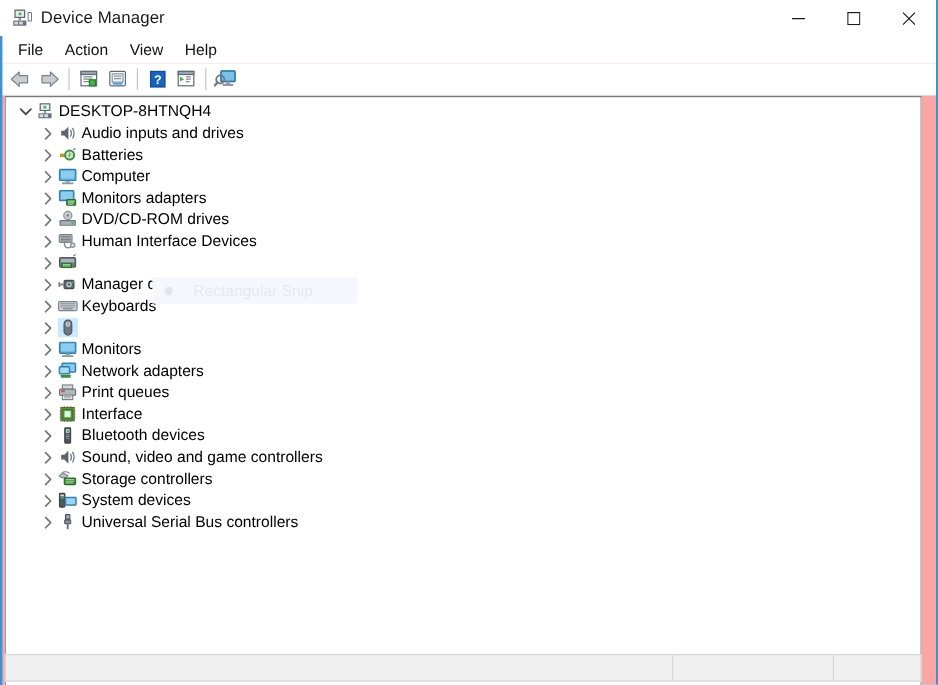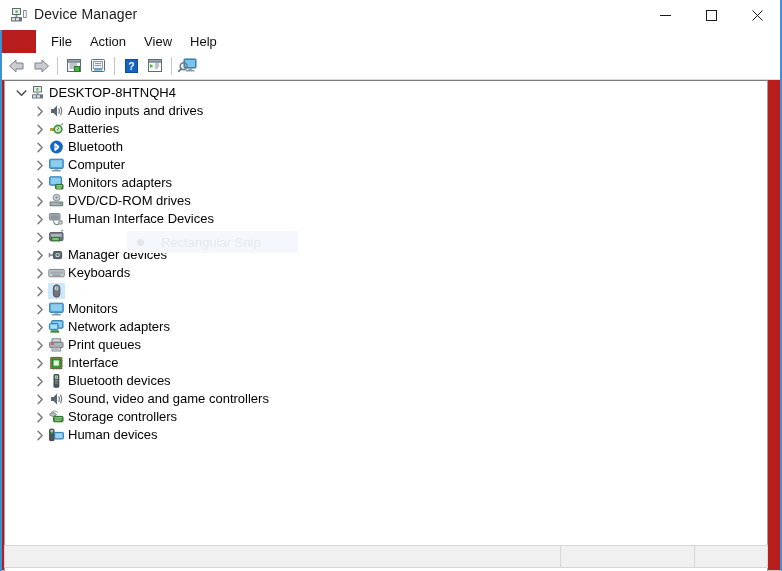--- a/index.html
+++ b/index.html
@@ -6,21 +6,21 @@
     margin: 0; padding: 0;
     width: 782px; height: 571px;
     background: #ffffff;
     font-family: "Liberation Sans", sans-serif;
     overflow: hidden;
   }
   #app {
     position: relative;
     width: 782px; height: 571px;
     box-sizing: border-box;
-    background: #b91c1c;
+    background: #fca5a5;
     border-right: 2px solid #3b93d6;
     border-bottom: 1px solid #c8c8c8;
   }
 
   
   .titlebar {
     position: relative;
     height: 30px;
     background: #ffffff;
     display: flex;
@@ -49,21 +49,20 @@
   .winbtn svg { display: block; }
 
   
   .menubar {
     height: 23px;
     background: #ffffff;
     display: flex;
     align-items: center;
     padding-left: 6px;
     box-sizing: border-box;
-    margin-left: 36px;
   }
   .menuitem {
     font-size: 13px;
     color: #101010;
     padding: 2px 9px;
     white-space: nowrap;
   }
 
   
   .toolbar {
@@ -349,35 +348,20 @@
           <span class="lbl">Batteries</span>
         </div>
         <div class="node child">
           <span class="chev">
             <svg width="8" height="11" viewBox="0 0 8 11">
               <path d="M2 1.2 L6.2 5.5 L2 9.8" stroke="#767676" stroke-width="1.4" fill="none" stroke-linecap="round" stroke-linejoin="round"></path>
             </svg>
           </span>
           <span class="ico">
             <svg width="17" height="16" viewBox="0 0 17 16">
-              <circle cx="8.5" cy="8" r="6.4" fill="#1567c4"></circle>
-              <path d="M7 4.6 L10.6 7.4 L7 10.2 M7 11.6 L10.6 8.6 L7 5.6" stroke="#ffffff" stroke-width="1.2" fill="none" stroke-linejoin="round"></path>
-              <path d="M7 4.6 V11.6" stroke="#ffffff" stroke-width="1.2"></path>
-            </svg>
-          </span>
-          <span class="lbl">Bluetooth</span>
-        </div>
-        <div class="node child">
-          <span class="chev">
-            <svg width="8" height="11" viewBox="0 0 8 11">
-              <path d="M2 1.2 L6.2 5.5 L2 9.8" stroke="#767676" stroke-width="1.4" fill="none" stroke-linecap="round" stroke-linejoin="round"></path>
-            </svg>
-          </span>
-          <span class="ico">
-            <svg width="17" height="16" viewBox="0 0 17 16">
               <rect x="1.6" y="2.2" width="13.6" height="9.2" rx="0.8" fill="#53a8dd" stroke="#2f7eb0" stroke-width="1"></rect>
               <rect x="2.8" y="3.3" width="11.2" height="6.6" fill="#8ccdf0"></rect>
               <rect x="6.4" y="11.6" width="4" height="1.6" fill="#9aa6b0"></rect>
               <rect x="3.6" y="13" width="9.6" height="1.5" rx="0.5" fill="#8d99a3"></rect>
             </svg>
           </span>
           <span class="lbl">Computer</span>
         </div>
         <div class="node child">
           <span class="chev">
@@ -614,21 +598,38 @@
           </span>
           <span class="ico">
             <svg width="17" height="16" viewBox="0 0 17 16">
               <rect x="1.6" y="2.2" width="4.4" height="11.4" rx="0.7" fill="#4f575e" stroke="#3a4147" stroke-width="1"></rect>
               <rect x="2.4" y="3.2" width="2.8" height="1.4" fill="#e3e8eb"></rect>
               <rect x="2.4" y="5.2" width="2.8" height="1.2" fill="#41b83f"></rect>
               <rect x="6.4" y="5.4" width="9" height="6.6" rx="0.7" fill="#53a8dd" stroke="#2f7eb0" stroke-width="1"></rect>
               <rect x="7.3" y="6.3" width="7.2" height="4.8" fill="#9ed3f2"></rect>
             </svg>
           </span>
-          <span class="lbl">Human devices</span>
+          <span class="lbl">System devices</span>
+        </div>
+        <div class="node child">
+          <span class="chev">
+            <svg width="8" height="11" viewBox="0 0 8 11">
+              <path d="M2 1.2 L6.2 5.5 L2 9.8" stroke="#767676" stroke-width="1.4" fill="none" stroke-linecap="round" stroke-linejoin="round"></path>
+            </svg>
+          </span>
+          <span class="ico">
+            <svg width="17" height="16" viewBox="0 0 17 16">
+              <rect x="6.6" y="1.8" width="3.6" height="4.6" rx="0.6" fill="#6f777e" stroke="#4e565c" stroke-width="1"></rect>
+              <rect x="7.4" y="2.6" width="0.9" height="2" fill="#d3d8dc"></rect>
+              <rect x="8.8" y="2.6" width="0.9" height="2" fill="#d3d8dc"></rect>
+              <rect x="5.9" y="6.4" width="5" height="3" rx="0.5" fill="#8a9198" stroke="#5b6369" stroke-width="1"></rect>
+              <rect x="7.6" y="9.4" width="1.6" height="4.6" fill="#6f777e"></rect>
+            </svg>
+          </span>
+          <span class="lbl">Universal Serial Bus controllers</span>
         </div>
       </div>
 
     <div class="snip-ghost">
       <span class="dot"></span>
       <span class="stxt">Rectangular Snip</span>
     </div>
   </div>
 
   <div class="statusbar">

